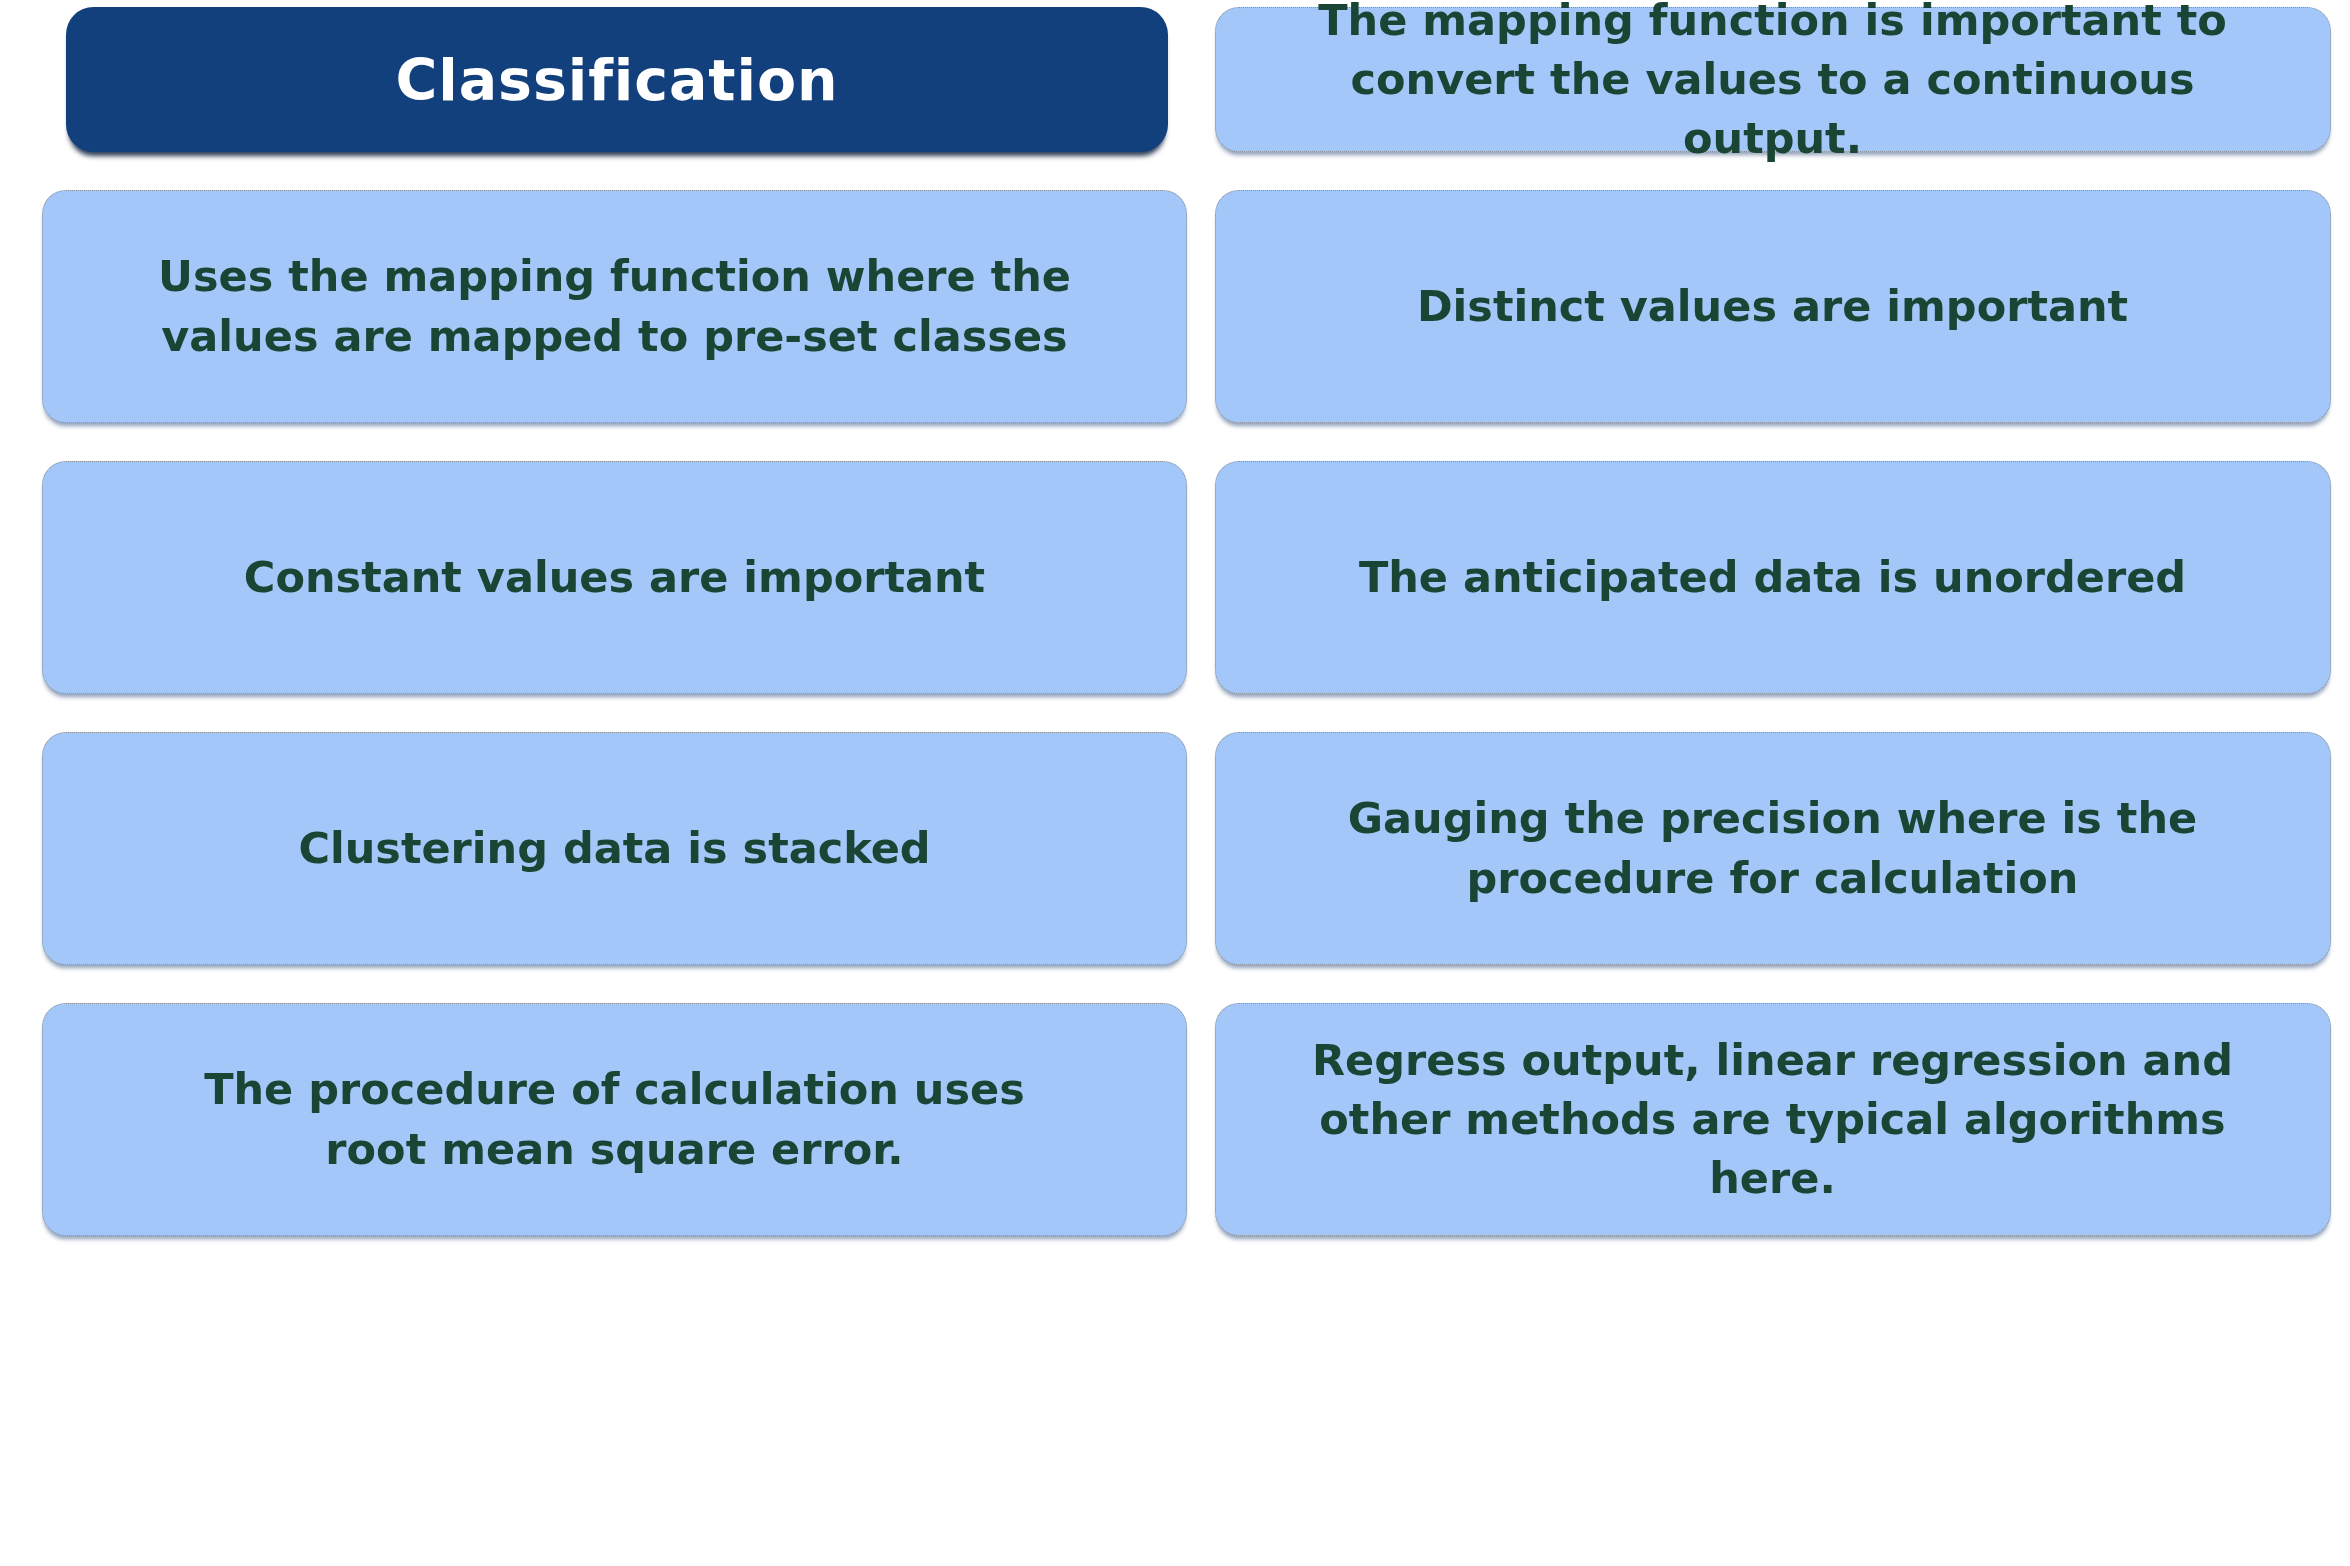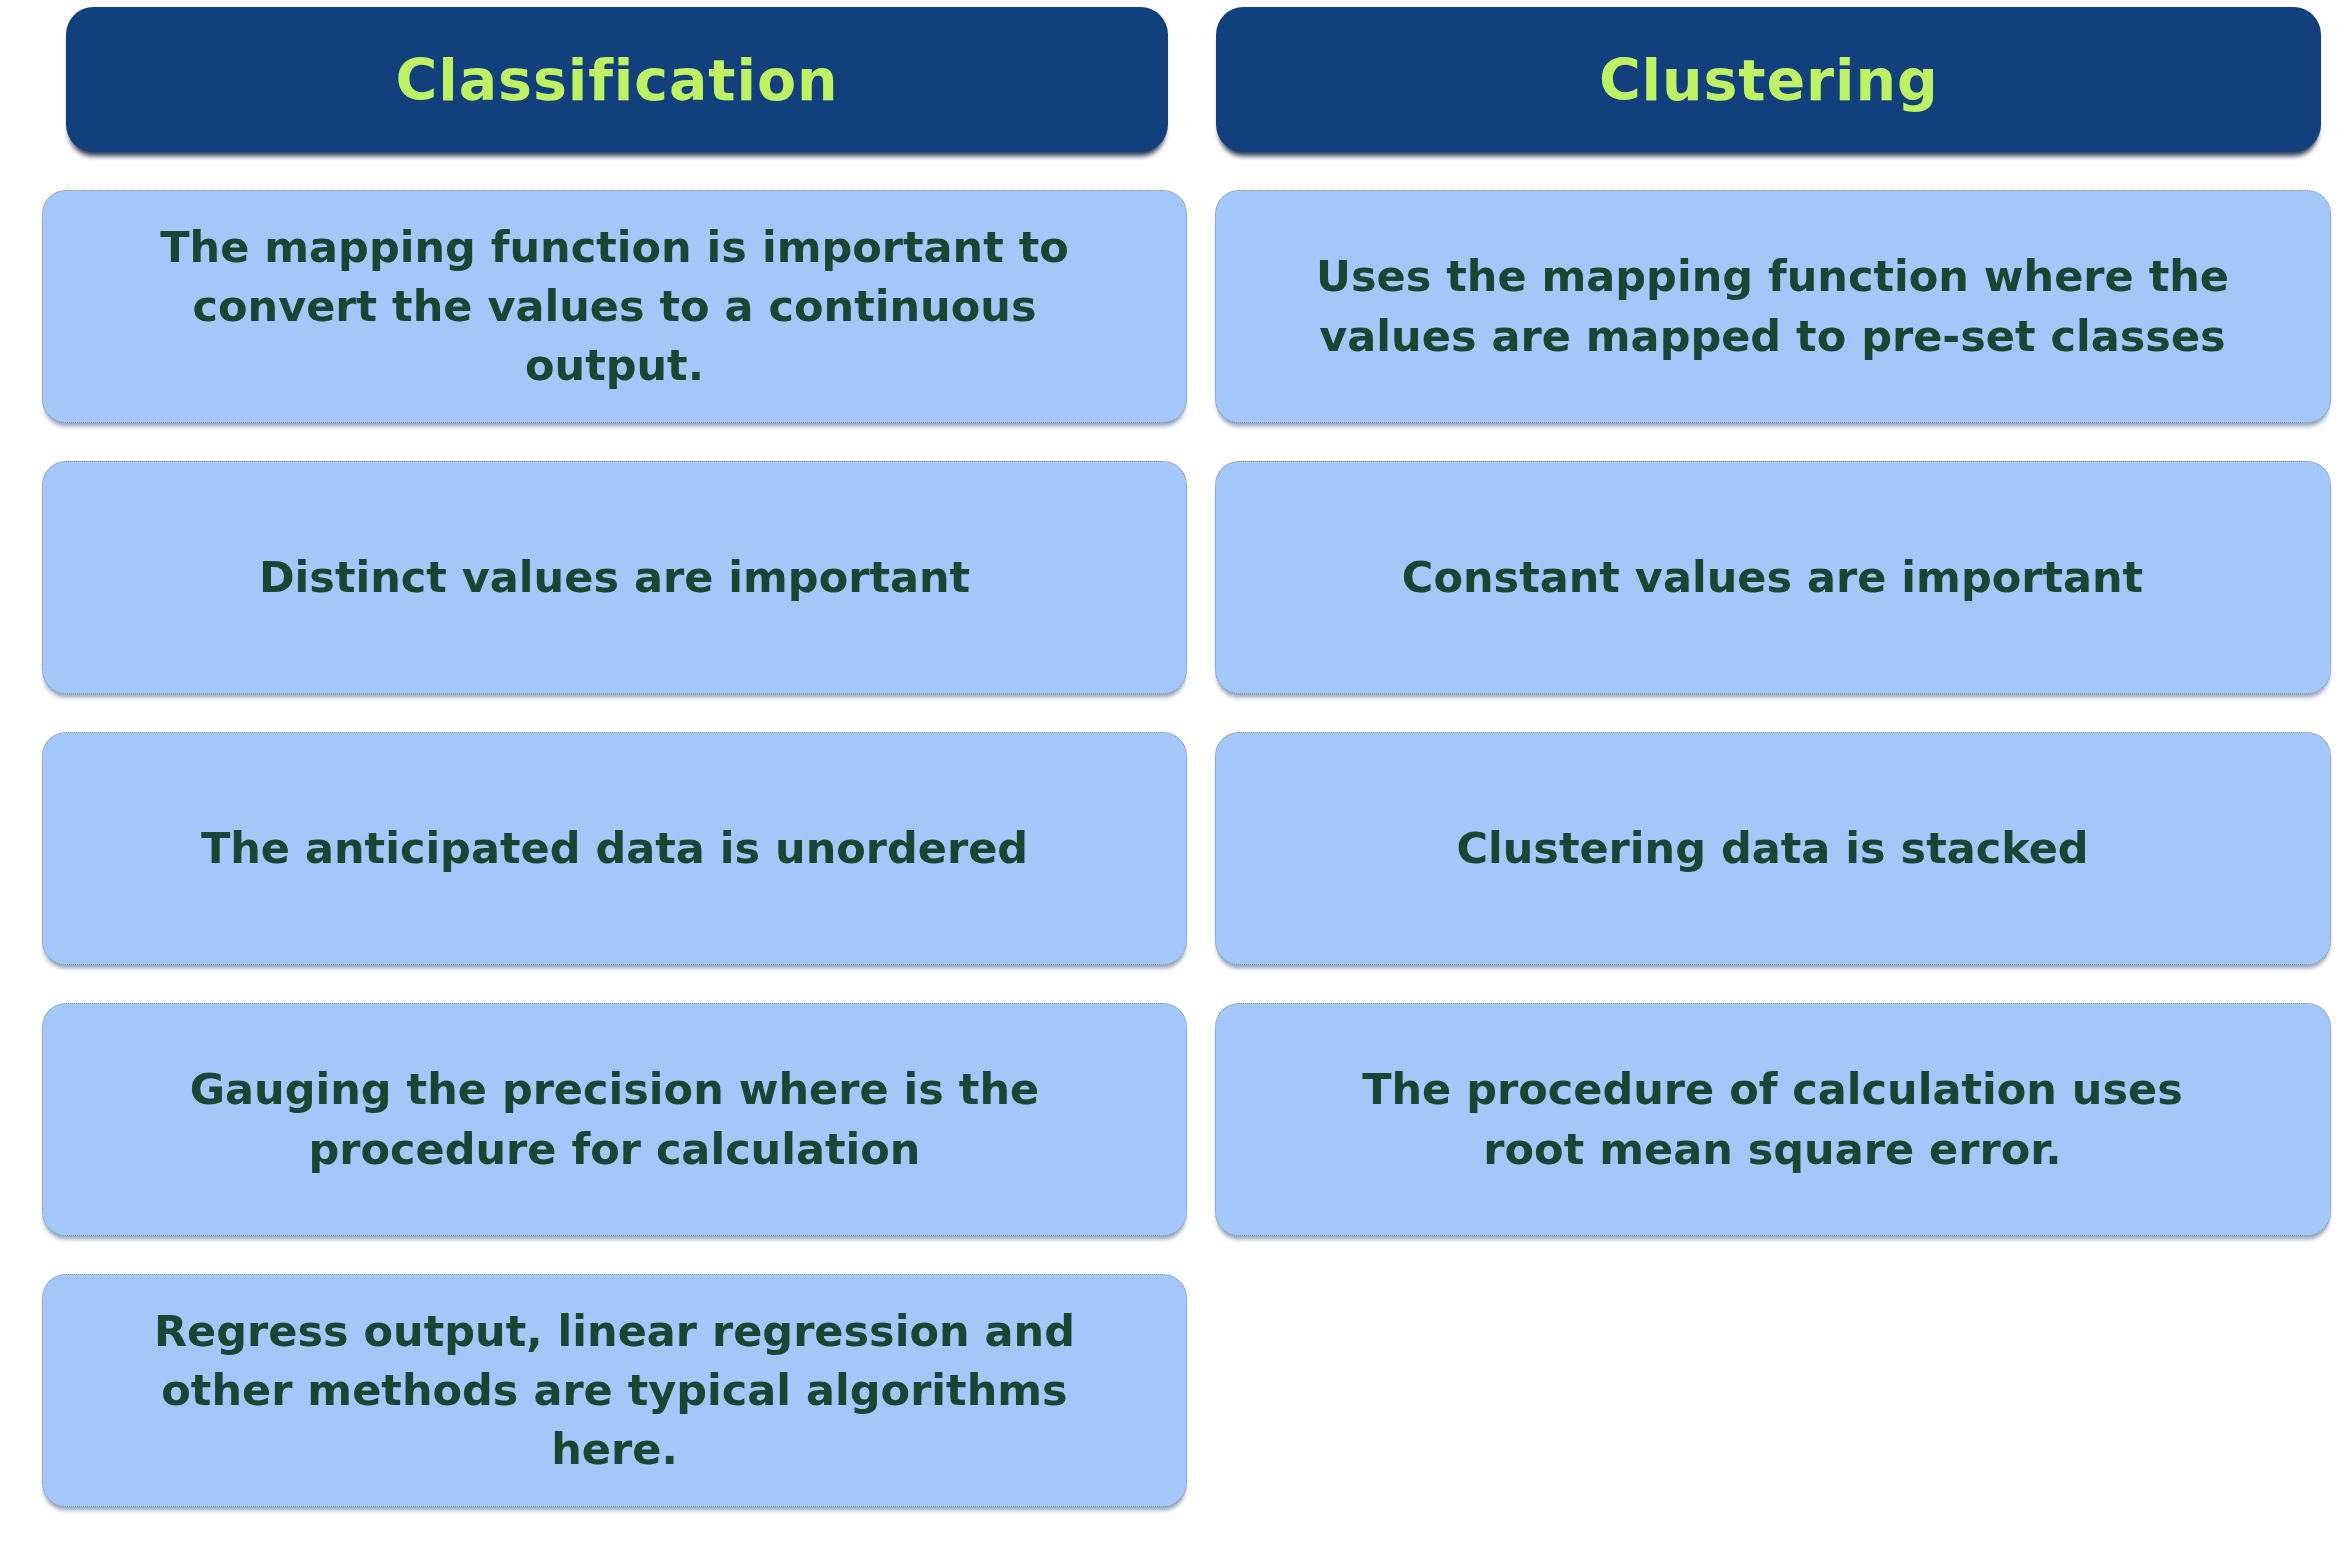--- a/index.html
+++ b/index.html
@@ -19,21 +19,21 @@
     row-gap:38px;
   }
   .box{
     display:flex;align-items:center;justify-content:center;
     text-align:center;
     box-sizing:border-box;
   }
   .header{
     background:#11407c;
     border-radius:27.5px;
-    color:#bef264;
+    color:#ffffff;
     font-size:57px;
     font-weight:700;
     letter-spacing:0.9px;
     box-shadow:0 7.3px 5.5px -3.7px rgba(9,28,58,0.85);
   }
   .header.col-l{margin:0 19px 0 24px;}
   .header.col-r{margin:0 9.2px 0 1.8px;}
   .item{
     background:#a3c7f8;
     border:1.8px dotted #8d8d8d;
@@ -50,23 +50,20 @@
   }
 </style>
 </head>
 <body>
 
 <div class="page">
   <div class="grid">
 
     <div class="box header col-l">
       <span class="txt">Classification</span>
-    </div>
-    <div class="box header col-r">
-      <span class="txt">Clustering</span>
     </div>
 
     <div class="box item">
       <span class="txt">The mapping function is important to
 convert the values to a continuous
 output.</span>
     </div>
     <div class="box item">
       <span class="txt">Uses the mapping function where the
 values are mapped to pre-set classes</span>

